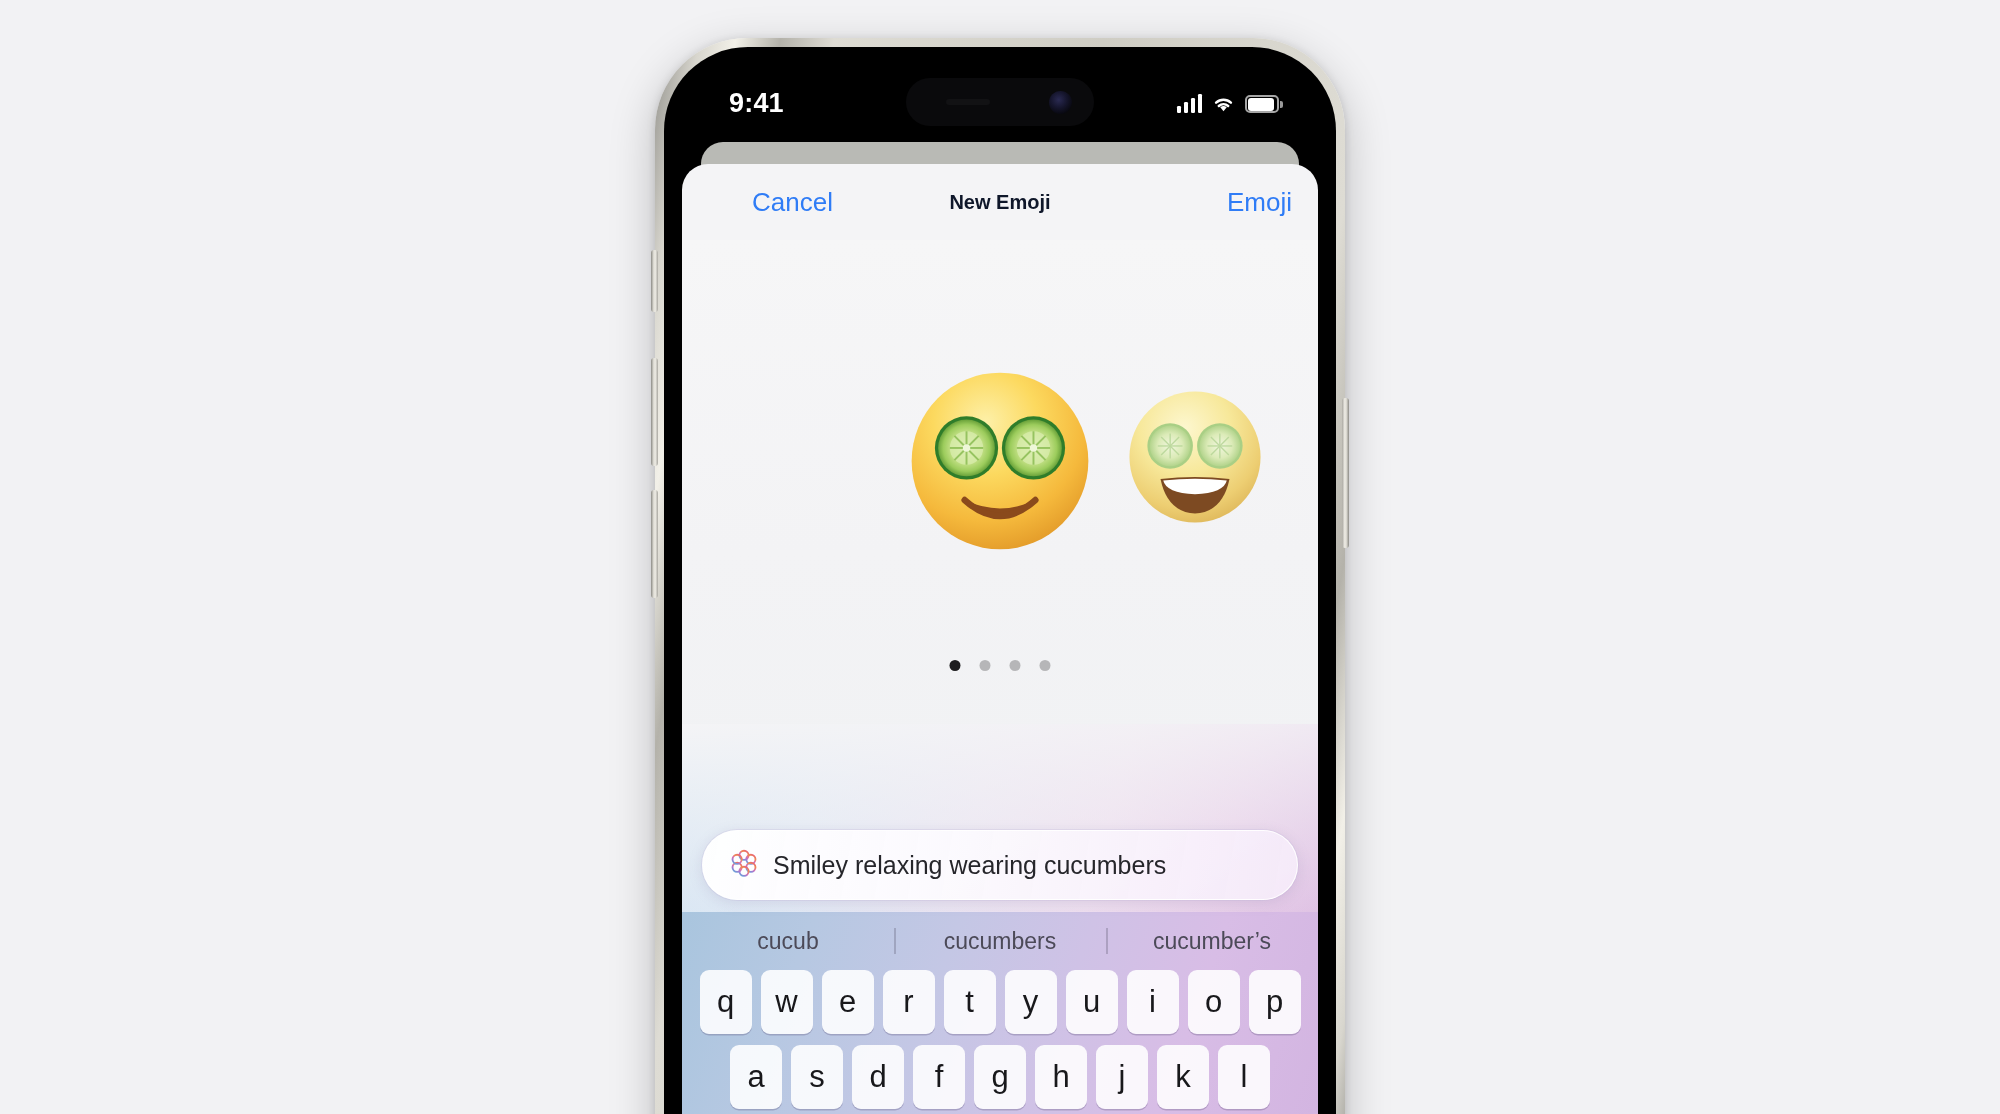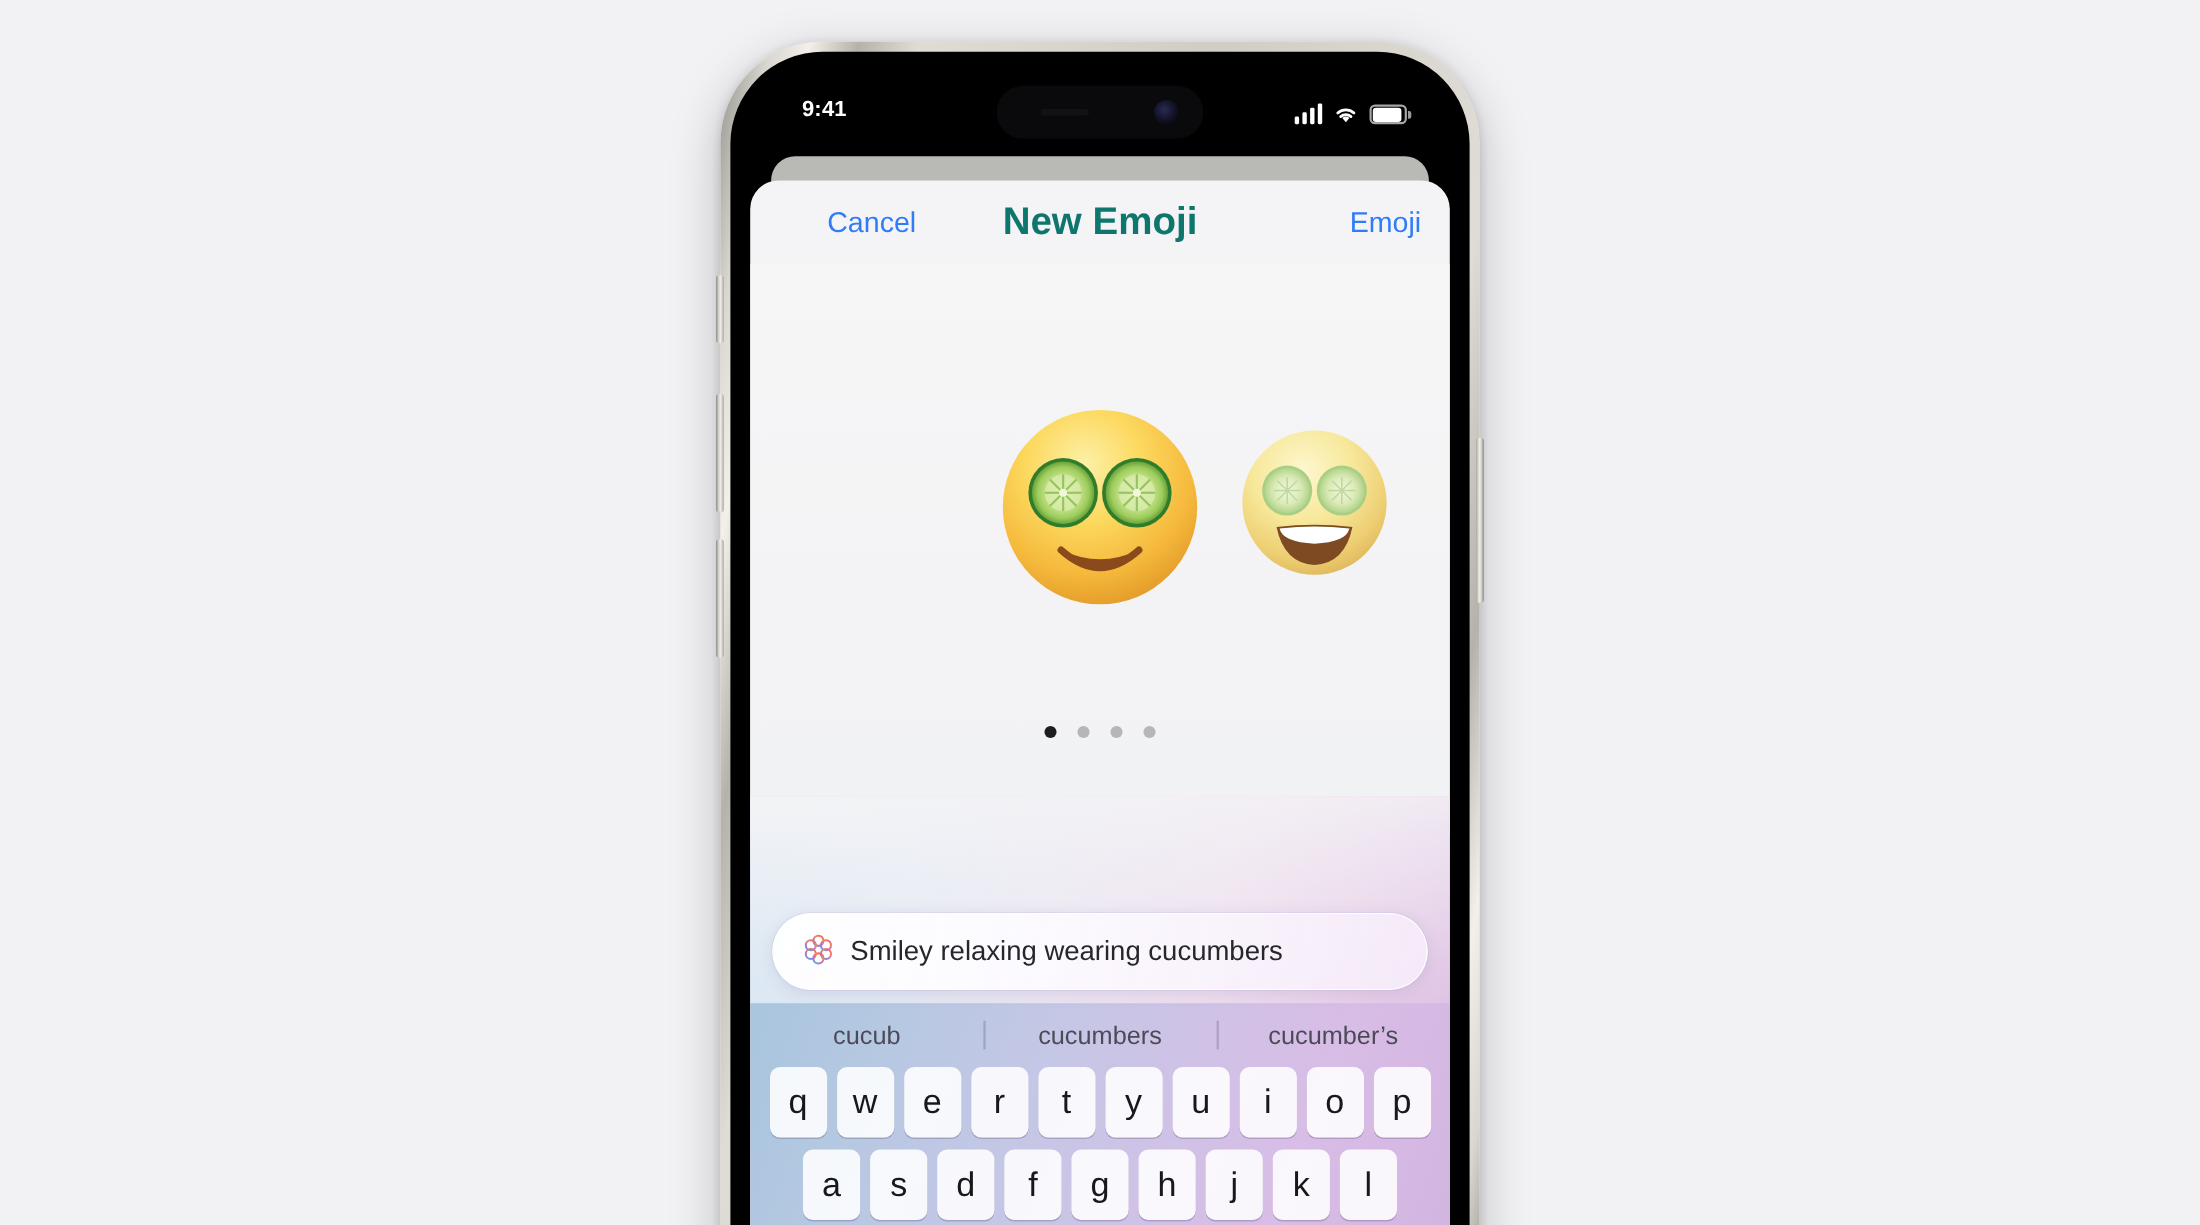--- a/index.html
+++ b/index.html
@@ -69,21 +69,21 @@
   #status-bar {
     position: absolute;
     left: 0; top: 0;
     width: 654px; height: 88px;
     color: #fff;
     z-index: 30;
   }
   #status-time {
     position: absolute;
     left: 56px; top: 32px;
-    font-size: 20px;
+    font-size: 27px;
     font-weight: bold;
     letter-spacing: 0.2px;
   }
   #dynamic-island {
     position: absolute;
     left: 50%; top: 22px;
     transform: translateX(-50%);
     width: 188px; height: 48px;
     border-radius: 26px;
     background: #0a0a0c;
@@ -170,23 +170,23 @@
     z-index: 5;
   }
   .nav-action {
     font-size: 26px;
     color: #2f7cf6;
     white-space: nowrap;
     cursor: pointer;
     margin-left: 44px;
   }
   #nav-title {
-    font-size: 35px;
+    font-size: 20px;
     font-weight: bold;
-    color: #0f766e;
+    color: #0f172a;
     position: absolute;
     left: 50%;
     transform: translateX(-50%);
     white-space: nowrap;
   }
 
   
   #emoji-canvas {
     position: absolute;
     left: 0; top: 76px;

